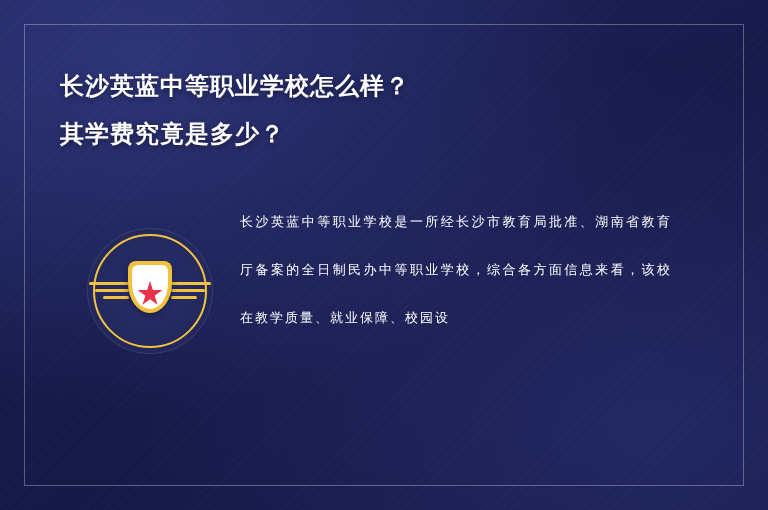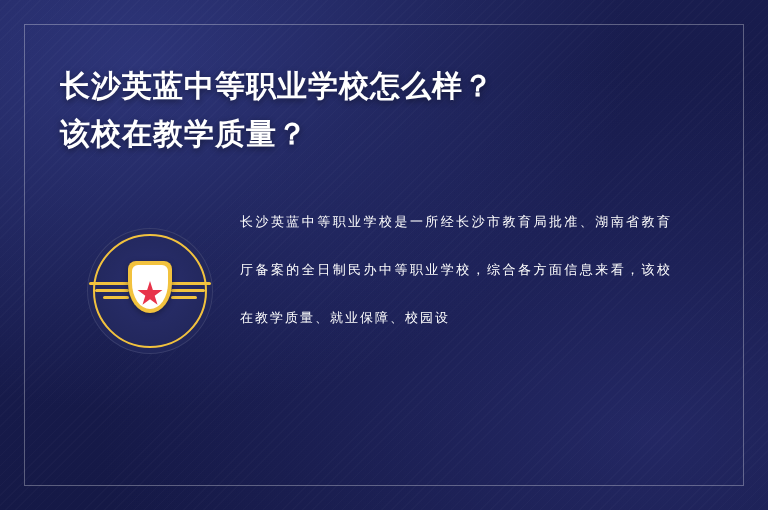--- a/index.html
+++ b/index.html
@@ -43,21 +43,21 @@
     pointer-events: none;
   }
   .title-block {
     position: absolute;
     left: 60px;
     top: 62px;
     width: 640px;
   }
   .title-line {
     color: #ffffff;
-    font-size: 30px;
+    font-size: 24px;
     font-weight: bold;
     letter-spacing: 1px;
     line-height: 48px;
     white-space: nowrap;
     text-shadow: 0 2px 6px rgba(0,0,0,0.45);
   }
   .body-area {
     position: absolute;
     left: 60px;
     top: 198px;
@@ -155,21 +155,21 @@
 </style>
 </head>
 <body>
 
 <div class="poster">
 
   <div class="frame"></div>
 
   <div class="title-block">
     <div class="title-line">长沙英蓝中等职业学校怎么样？</div>
-    <div class="title-line">该校在教学质量？</div>
+    <div class="title-line">其学费究竟是多少？</div>
   </div>
 
   <div class="body-area">
 
     <div class="badge-wrap">
       <div class="badge">
         <div class="badge-ring"></div>
         <div class="wing left">
           <span></span>
             <span></span>

